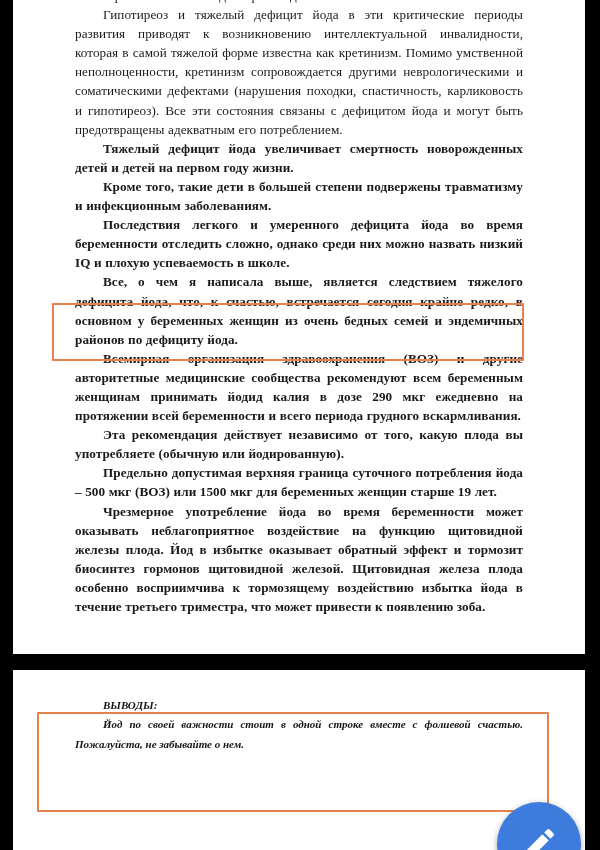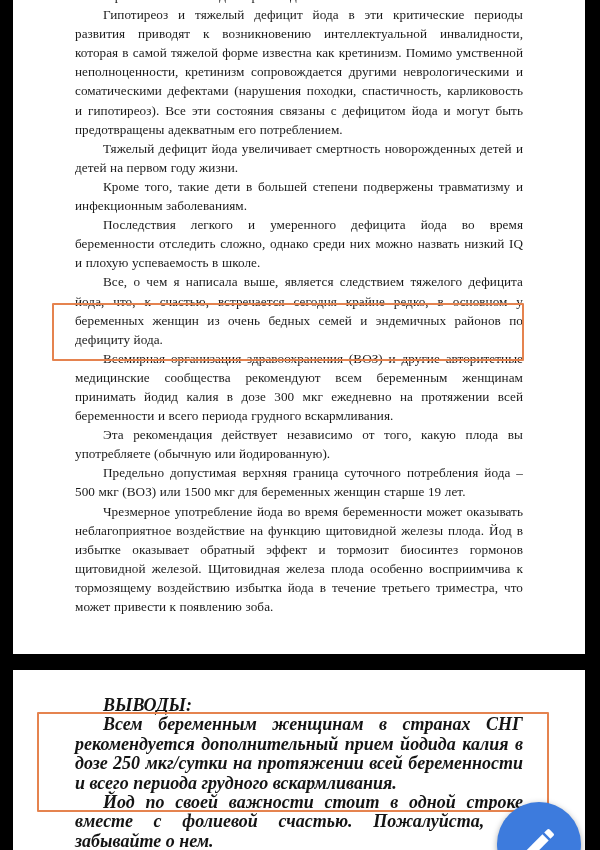--- a/index.html
+++ b/index.html
@@ -64,28 +64,29 @@
     font-size: 13.2px;
     line-height: 19.1px;
     letter-spacing: 0.05px;
     word-spacing: 0.2px;
     -webkit-hyphens: none;
     hyphens: none;
   }
 
   p.para.last-ragged {
     text-align-last: left;
+    font-weight: bold;
   }
 
   
   p.concl {
     margin: 0;
     text-indent: 28px;
     text-align: justify;
-    font-size: 18px;
+    font-size: 11px;
     line-height: 19.4px;
     font-weight: bold;
     font-style: italic;
     color: #141414;
   }
   p.concl.heading {
     text-indent: 28px;
     text-align: left;
   }
   p.concl.ragged {
@@ -163,31 +164,30 @@
 <div id="viewer">
 
   <div class="page" id="page-one">
     <div class="page-body">
       <p class="para">гормонов самим плодом происходит в небольшом количестве.</p>
       <p class="para">Гипотиреоз и тяжелый дефицит йода в эти критические периоды развития приводят к возникновению интеллектуальной инвалидности, которая в самой тяжелой форме известна как кретинизм. Помимо умственной неполноценности, кретинизм сопровождается другими неврологическими и соматическими дефектами (нарушения походки, спастичность, карликовость и гипотиреоз). Все эти состояния связаны с дефицитом йода и могут быть предотвращены адекватным его потреблением.</p>
       <p class="para last-ragged">Тяжелый дефицит йода увеличивает смертность новорожденных детей и детей на первом году жизни.</p>
       <p class="para last-ragged">Кроме того, такие дети в большей степени подвержены травматизму и инфекционным заболеваниям.</p>
       <p class="para last-ragged">Последствия легкого и умеренного дефицита йода во время беременности отследить сложно, однако среди них можно назвать низкий IQ и плохую успеваемость в школе.</p>
       <p class="para last-ragged">Все, о чем я написала выше, является следствием тяжелого дефицита йода, что, к счастью, встречается сегодня крайне редко, в основном у беременных женщин из очень бедных семей и эндемичных районов по дефициту йода.</p>
-      <p class="para last-ragged">Всемирная организация здравоохранения (ВОЗ) и другие авторитетные медицинские сообщества рекомендуют всем беременным женщинам принимать йодид калия в дозе 300 мкг ежедневно на протяжении всей беременности и всего периода грудного вскармливания.</p>
+      <p class="para last-ragged">Всемирная организация здравоохранения (ВОЗ) и другие авторитетные медицинские сообщества рекомендуют всем беременным женщинам принимать йодид калия в дозе 290 мкг ежедневно на протяжении всей беременности и всего периода грудного вскармливания.</p>
       <p class="para last-ragged">Эта рекомендация действует независимо от того, какую плода вы употребляете (обычную или йодированную).</p>
       <p class="para last-ragged">Предельно допустимая верхняя граница суточного потребления йода – 500 мкг (ВОЗ) или 1500 мкг для беременных женщин старше 19 лет.</p>
       <p class="para last-ragged">Чрезмерное употребление йода во время беременности может оказывать неблагоприятное воздействие на функцию щитовидной железы плода. Йод в избытке оказывает обратный эффект и тормозит биосинтез гормонов щитовидной железой. Щитовидная железа плода особенно восприимчива к тормозящему воздействию избытка йода в течение третьего триместра, что может привести к появлению зоба.</p>
     </div>
   </div>
 
   <div class="page" id="page-two">
     <div class="page-body">
       <p class="concl heading">ВЫВОДЫ:</p>
-      <p class="concl ragged">Всем беременным женщинам в странах СНГ рекомендуется дополнительный прием йодида калия в дозе 250 мкг/сутки на протяжении всей беременности и всего периода грудного вскармливания.</p>
       <p class="concl ragged">Йод по своей важности стоит в одной строке вместе с фолиевой счастью. Пожалуйста, не забывайте о нем.</p>
     </div>
   </div>
 
   <div class="highlight-box" id="highlight-who"></div>
   <div class="highlight-box" id="highlight-conclusions"></div>
 
   <div class="page-gap"></div>
   <div class="gutter left"></div>
   <div class="gutter right"></div>

